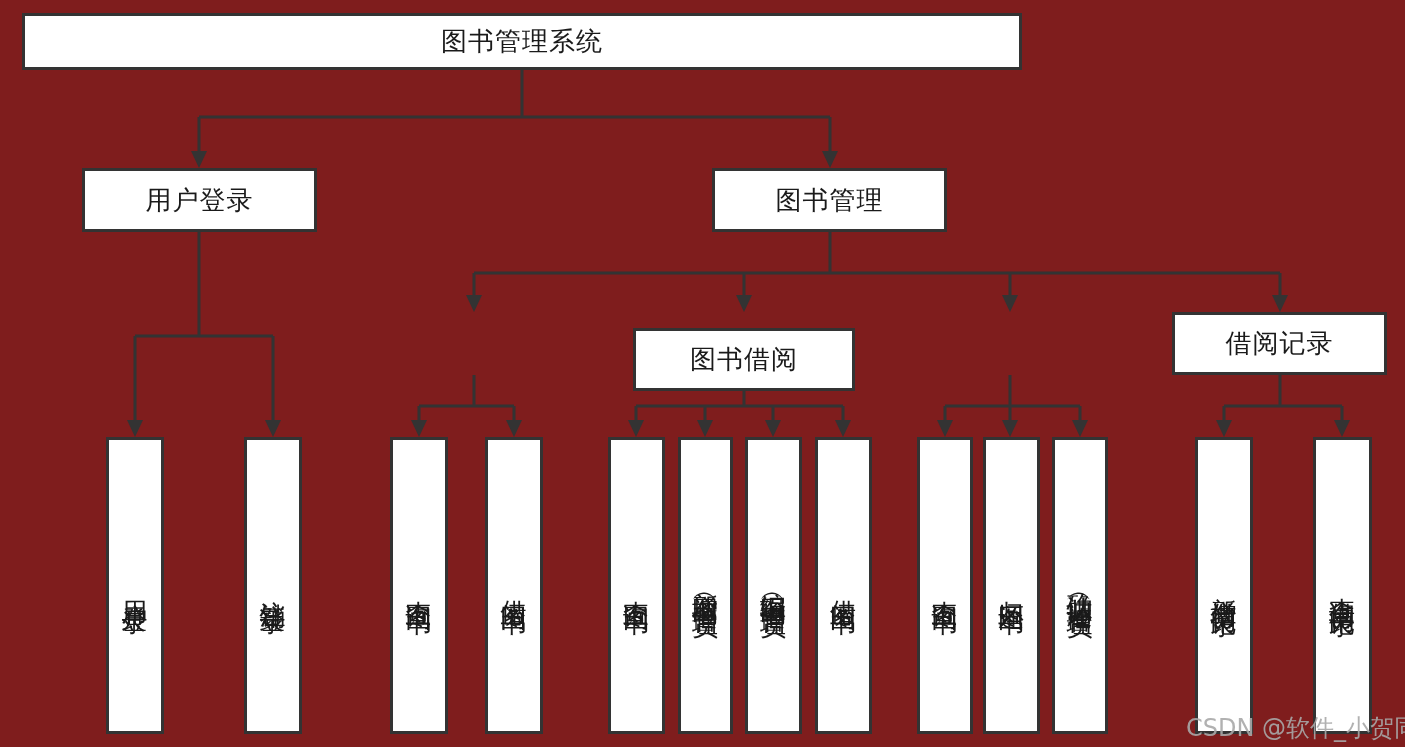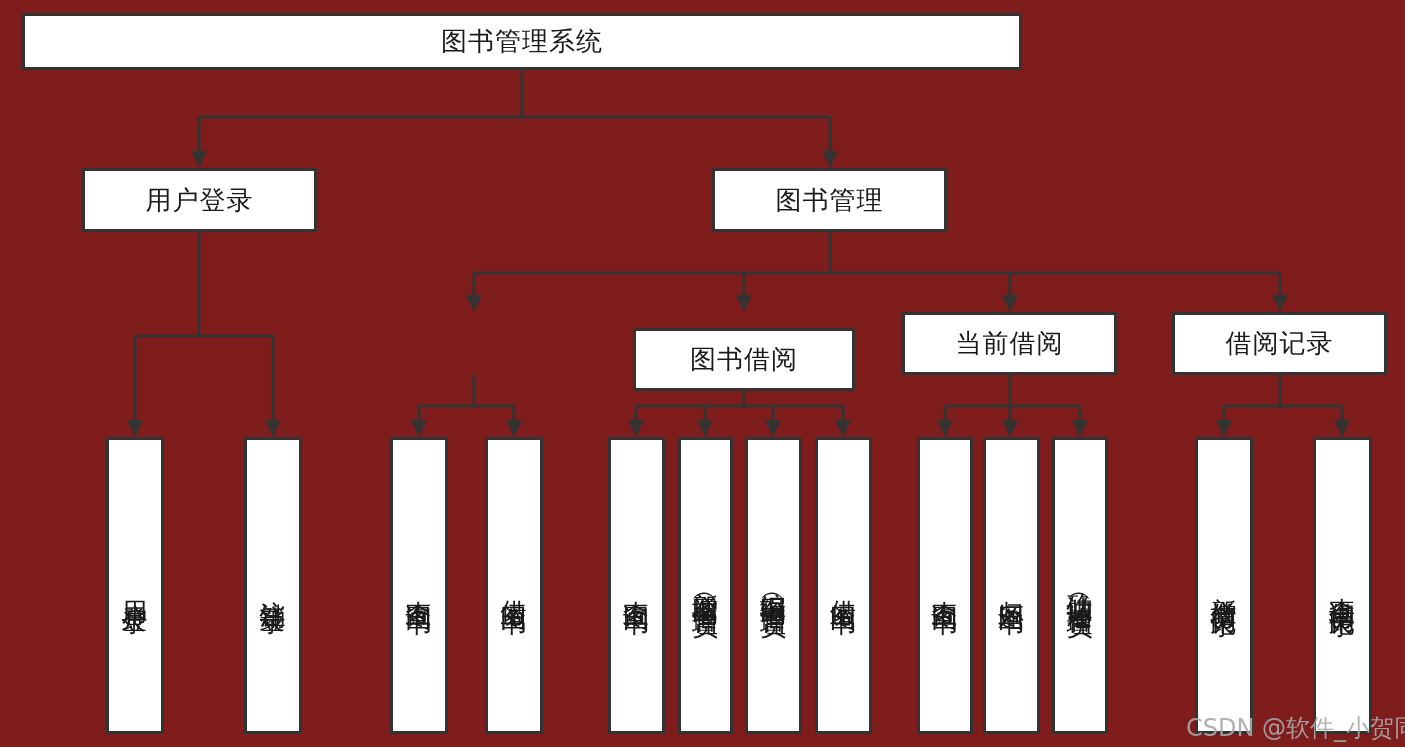--- a/index.html
+++ b/index.html
@@ -107,23 +107,20 @@
   <div class="hbox" style="left:82px; top:168px; width:235px; height:64px;">
     <span>用户登录</span>
   </div>
   <div class="hbox" style="left:712px; top:168px; width:235px; height:64px;justify-content:center;">
     <span>图书管理</span>
   </div>
 
   <div class="hbox" style="left:633px; top:328px; width:222px; height:63px;text-align:center;">
     <span>图书借阅</span>
   </div>
-  <div class="hbox" style="left:902px; top:312px; width:215px; height:63px;">
-    <span>当前借阅</span>
-  </div>
   <div class="hbox" style="left:1172px; top:312px; width:215px; height:63px;">
     <span>借阅记录</span>
   </div>
 
   <div class="vbox" style="left:106px; top:437px; width:58px; height:297px;">
     <span>用户登录</span>
   </div>
   <div class="vbox" style="left:244px; top:437px; width:58px; height:297px;">
     <span>注销登录</span>
   </div>

